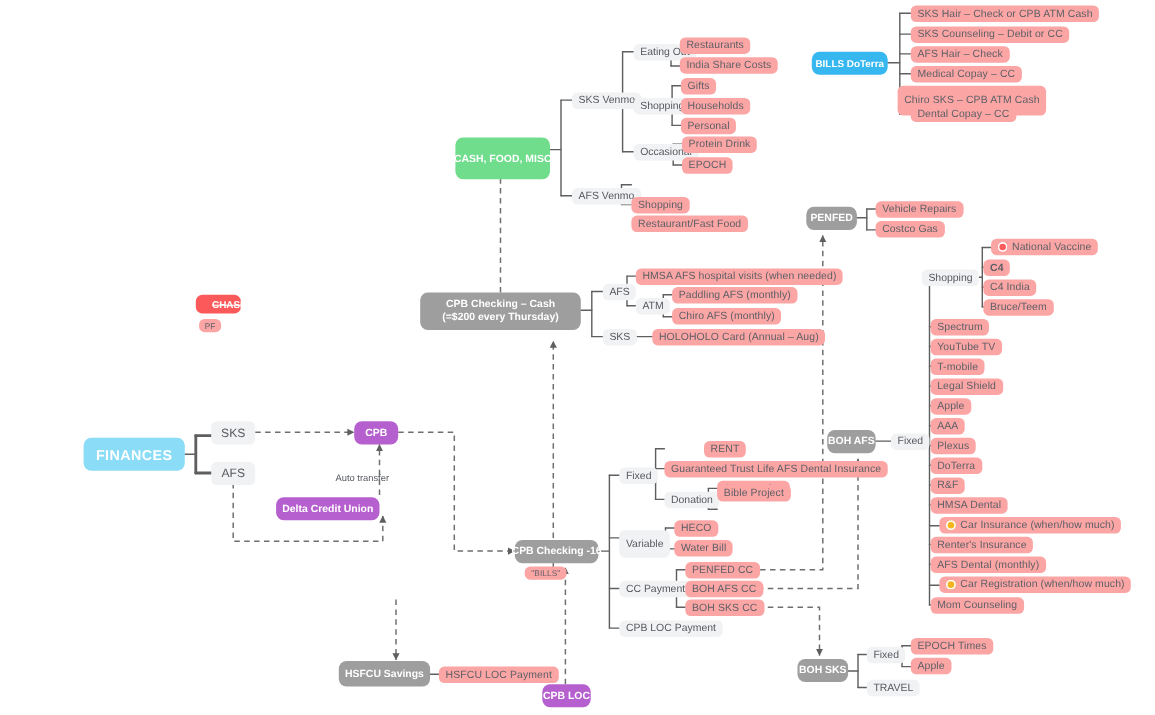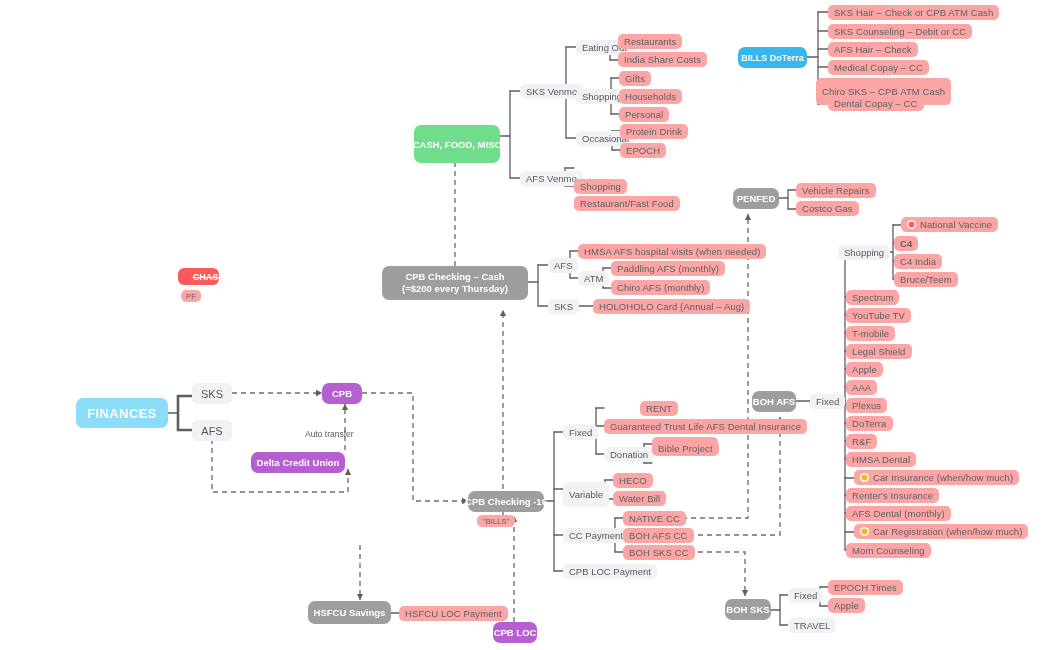--- a/index.html
+++ b/index.html
@@ -282,21 +282,21 @@
   <div class="node leaf" style="left:604px;top:419px;height:15px;">Guaranteed Trust Life AFS Dental Insurance</div>
   <div class="node mid" style="left:604px;top:447px;height:15px;">Donation</div>
   <div class="node leaf" style="left:652px;top:437px;height:15px;">Compassion</div>
   <div class="node leaf" style="left:652px;top:441px;height:15px;">Bible Project</div>
 
   <div class="node mid" style="left:563px;top:482px;height:25px;">Variable</div>
   <div class="node leaf" style="left:613px;top:473px;height:15px;">HECO</div>
   <div class="node leaf" style="left:613px;top:491px;height:15px;">Water Bill</div>
 
   <div class="node mid" style="left:563px;top:528px;height:15px;">CC Payments</div>
-  <div class="node leaf" style="left:623px;top:511px;height:15px;">NATIVE CC</div>
+  <div class="node leaf" style="left:623px;top:511px;height:15px;">PENFED CC</div>
   <div class="node leaf" style="left:623px;top:528px;height:15px;">BOH AFS CC</div>
   <div class="node leaf" style="left:623px;top:545px;height:15px;">BOH SKS CC</div>
 
   <div class="node mid" style="left:563px;top:564px;height:15px;">CPB LOC Payment</div>
 
   <div class="node mid" style="left:838px;top:245px;height:15px;">Shopping</div>
 
   <div class="node leaf with-ico" style="left:901px;top:217px;height:15px;justify-content:space-between;">
     <span class="dot-ico ico-red"></span>
     <span>National Vaccine</span>

